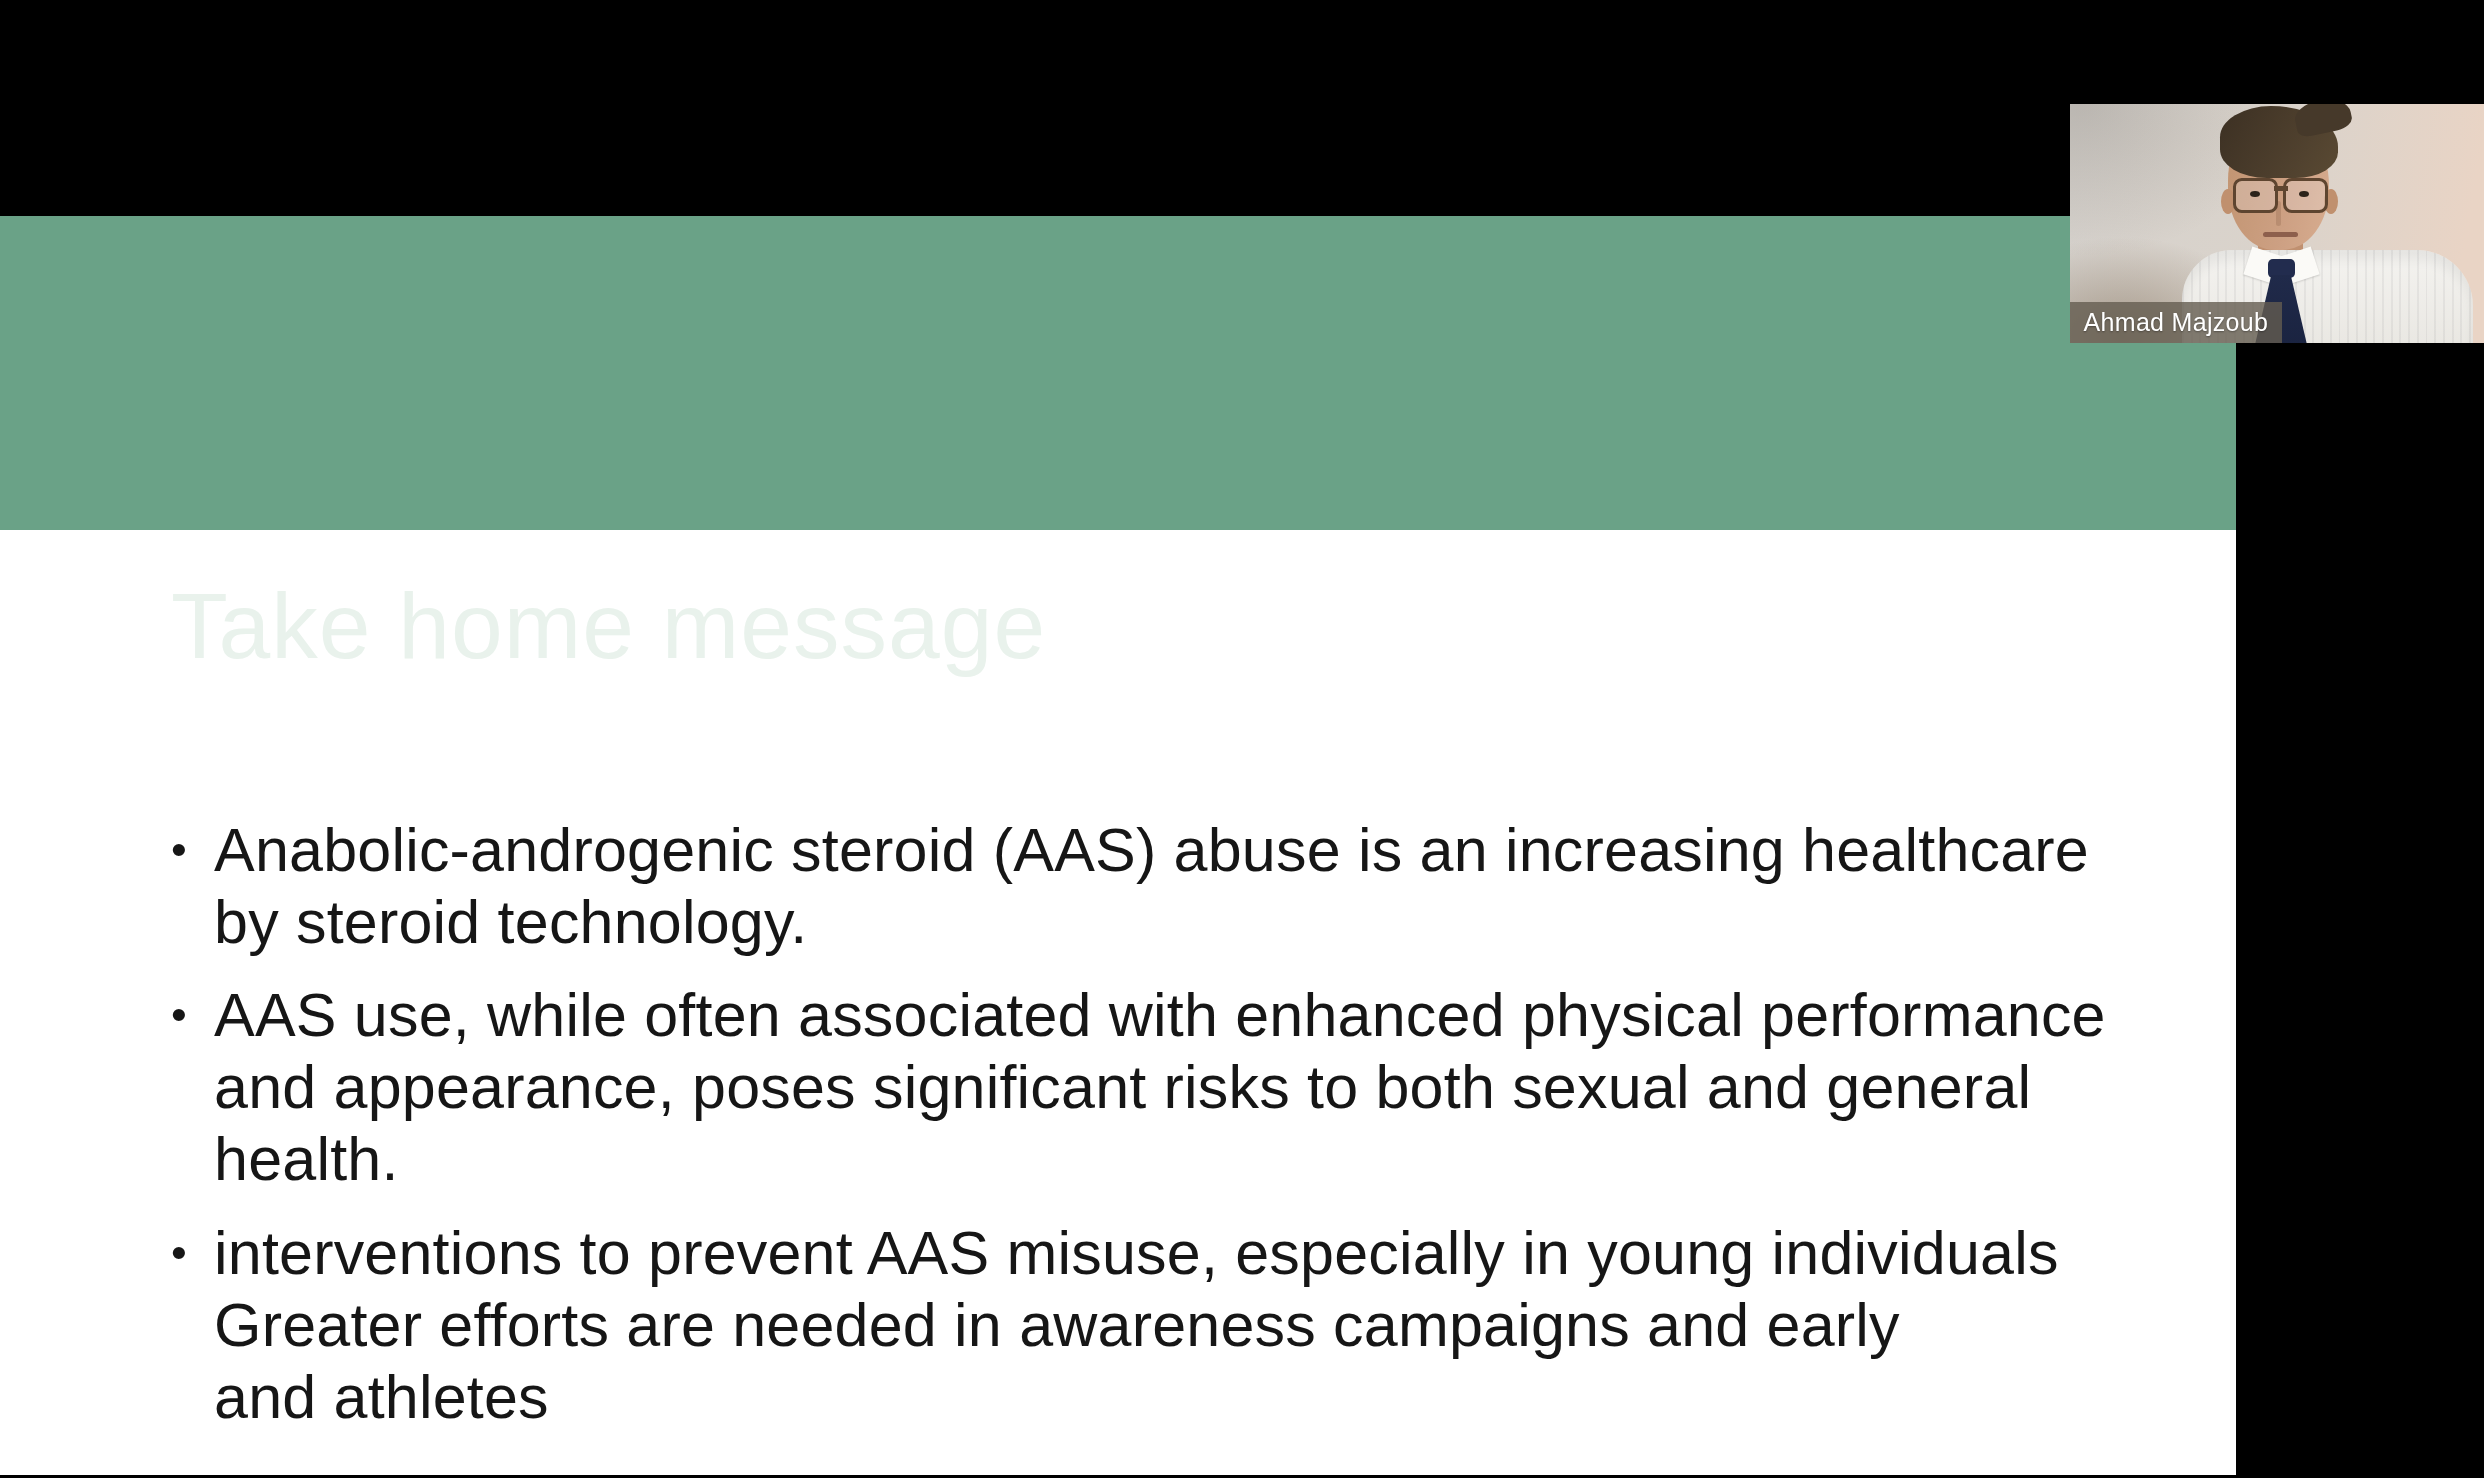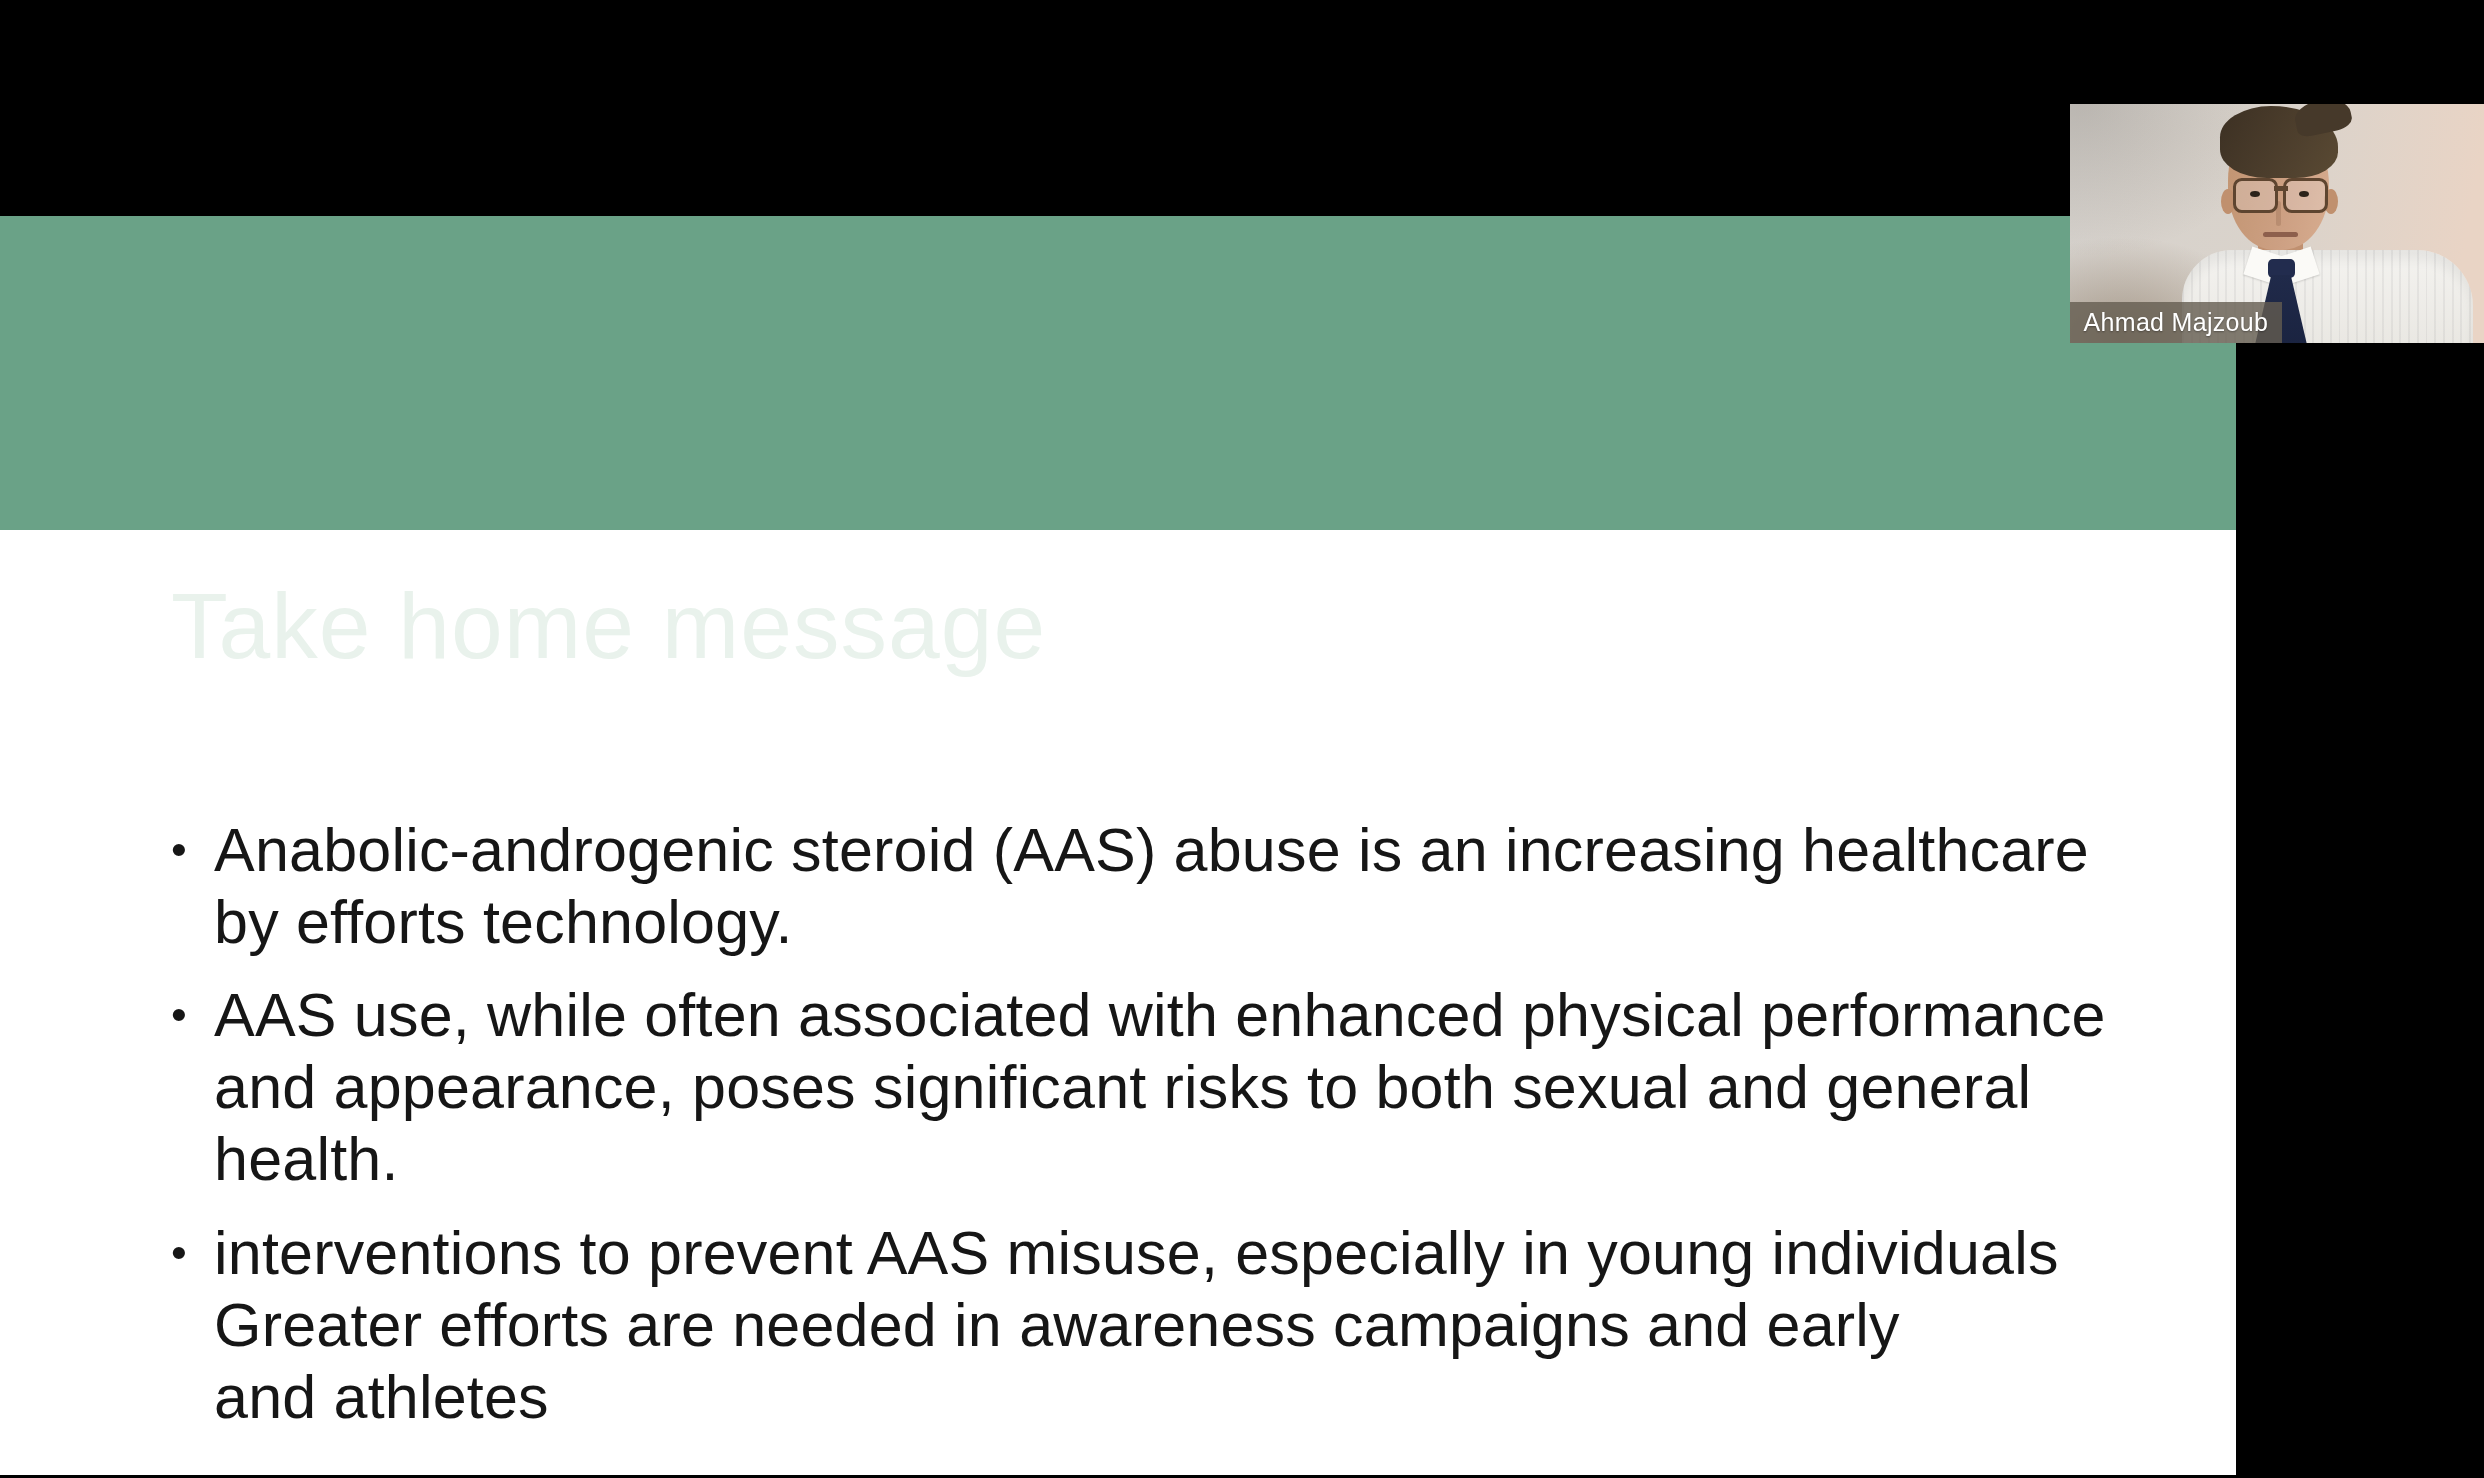--- a/index.html
+++ b/index.html
@@ -152,21 +152,21 @@
 <div class="stage">
 
   <div class="slide">
     <div class="band"></div>
     <h1 class="slide-title">Take home message</h1>
     <ul class="bullets" id="bullet-list">
         <li class="bullet-item">
           <span class="bullet-marker">•</span>
           <div class="bullet-text">
             <div class="bullet-line">Anabolic-androgenic steroid (AAS) abuse is an increasing healthcare</div>
-            <div class="bullet-line">by efforts technology.</div>
+            <div class="bullet-line">by steroid technology.</div>
           </div>
         </li>
         <li class="bullet-item">
           <span class="bullet-marker">•</span>
           <div class="bullet-text">
             <div class="bullet-line">AAS use, while often associated with enhanced physical performance</div>
             <div class="bullet-line">and appearance, poses significant risks to both sexual and general</div>
             <div class="bullet-line">health.</div>
           </div>
         </li>

